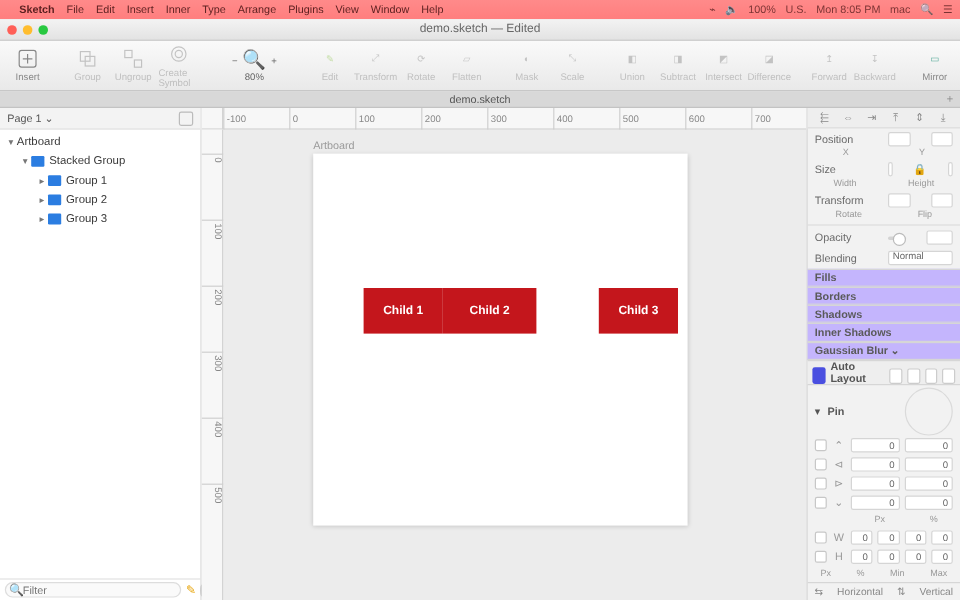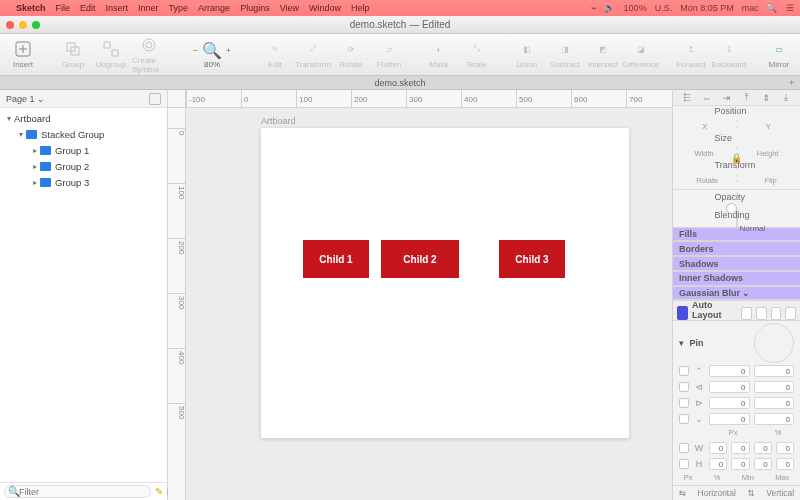--- a/index.html
+++ b/index.html
@@ -54,21 +54,21 @@
   .ruler-h .tick { position:absolute; top:0; height:18px; border-left:1px solid #cfcfcf; font-size:8px; color:#888; padding-left:2px; padding-top:5px;}
   .ruler-v .tick { position:absolute; left:0; width:18px; border-top:1px solid #cfcfcf; font-size:8px; color:#888; writing-mode:vertical-rl; padding-top:2px; padding-left:5px;}
   .canvas { position:absolute; left:18px; top:18px; right:0; bottom:0; }
   .artboard-label{ position:absolute; font-size:9px; color:#9a9a9a;}
   .artboard { position:absolute; background:#fff; box-shadow:0 1px 4px rgba(0,0,0,.18);}
   .child { position:absolute; background:#c4161c; color:#fff; display:flex; align-items:center; justify-content:center; font-weight:700; font-size:10px;}
 
   .rightpane { width:128px; background:#f2f2f2; border-left:1px solid #d2d2d2; display:flex; flex-direction:column; font-size:9px; color:#555;}
   .alignrow { height:18px; background:#eee; border-bottom:1px solid #dcdcdc; display:flex; align-items:center; justify-content:space-around; padding:0 4px;}
   .alignrow .aic{width:12px;height:12px; display:flex;align-items:center;justify-content:center; color:#888;}
-  .proprow { display:flex; align-items:center; height:18px; padding:0 6px; gap:4px;flex-direction:column;}
+  .proprow { display:flex; align-items:center; height:18px; padding:0 6px; gap:17px;}
   .proprow .lbl{ width:44px; color:#6a6a6a;}
   .proprow .fld { flex:1; height:12px; background:#fff; border:1px solid #d5d5d5; border-radius:2px;}
   .subl { display:flex; justify-content:space-around; font-size:7.5px; color:#999; margin-top:-2px; margin-bottom:2px;}
   .section { height:16px; background:#c4b5fd; border-top:1px solid #d6d6d6; border-bottom:1px solid #d6d6d6; display:flex; align-items:center; padding:0 6px; font-weight:600; color:#5a5a5a;}
   .autolayout { height:20px; display:flex; align-items:flex-end; padding:0 4px; gap:4px; border-top:1px solid #d6d6d6; background:#eee;}
   .autolayout .alic{width:14px;height:14px;background:#4a4fe0;border-radius:2px;}
   .autolayout .albtn{width:13px;height:13px;border:1px solid #ccc;background:#fff;border-radius:2px;}
   .pinsection{padding:2px 6px 0 6px; display:flex; align-items:center; gap:6px; border-top:1px solid #d6d6d6;}
   .pinsection .pintgt{width:40px;height:40px;border:1px solid #dadada;border-radius:50%; position:relative;}
   .pingrid .prow{display:flex; align-items:center; height:16px; gap:4px; padding:0 6px;}
@@ -293,25 +293,25 @@
     <div class="ruler-v">
       <div class="tick" style="top:20px"><span>0</span></div>
       <div class="tick" style="top:75px"><span>100</span></div>
       <div class="tick" style="top:130px"><span>200</span></div>
       <div class="tick" style="top:185px"><span>300</span></div>
       <div class="tick" style="top:240px"><span>400</span></div>
       <div class="tick" style="top:295px"><span>500</span></div>
     </div>
     <div class="canvas">
       <div class="artboard-label" style="left:75px;top:8px">Artboard</div>
-      <div class="artboard" style="left:75px; top:20px; width:368px; height:310px;">
+      <div class="artboard" style="left:75px; top:20px; width:312px; height:310px;">
         <div class="child" style="left:42px; top:112px; width:66px; height:38px;">
             <span>Child 1</span>
           </div>
-        <div class="child" style="left:120px; top:112px; width:78px; height:38px;">
+        <div class="child" style="left:108px; top:112px; width:78px; height:38px;">
             <span>Child 2</span>
           </div>
         <div class="child" style="left:202px; top:112px; width:66px; height:38px;margin-left:36px;">
             <span>Child 3</span>
           </div>
       </div>
     </div>
   </div>
 
   <div class="rightpane">

